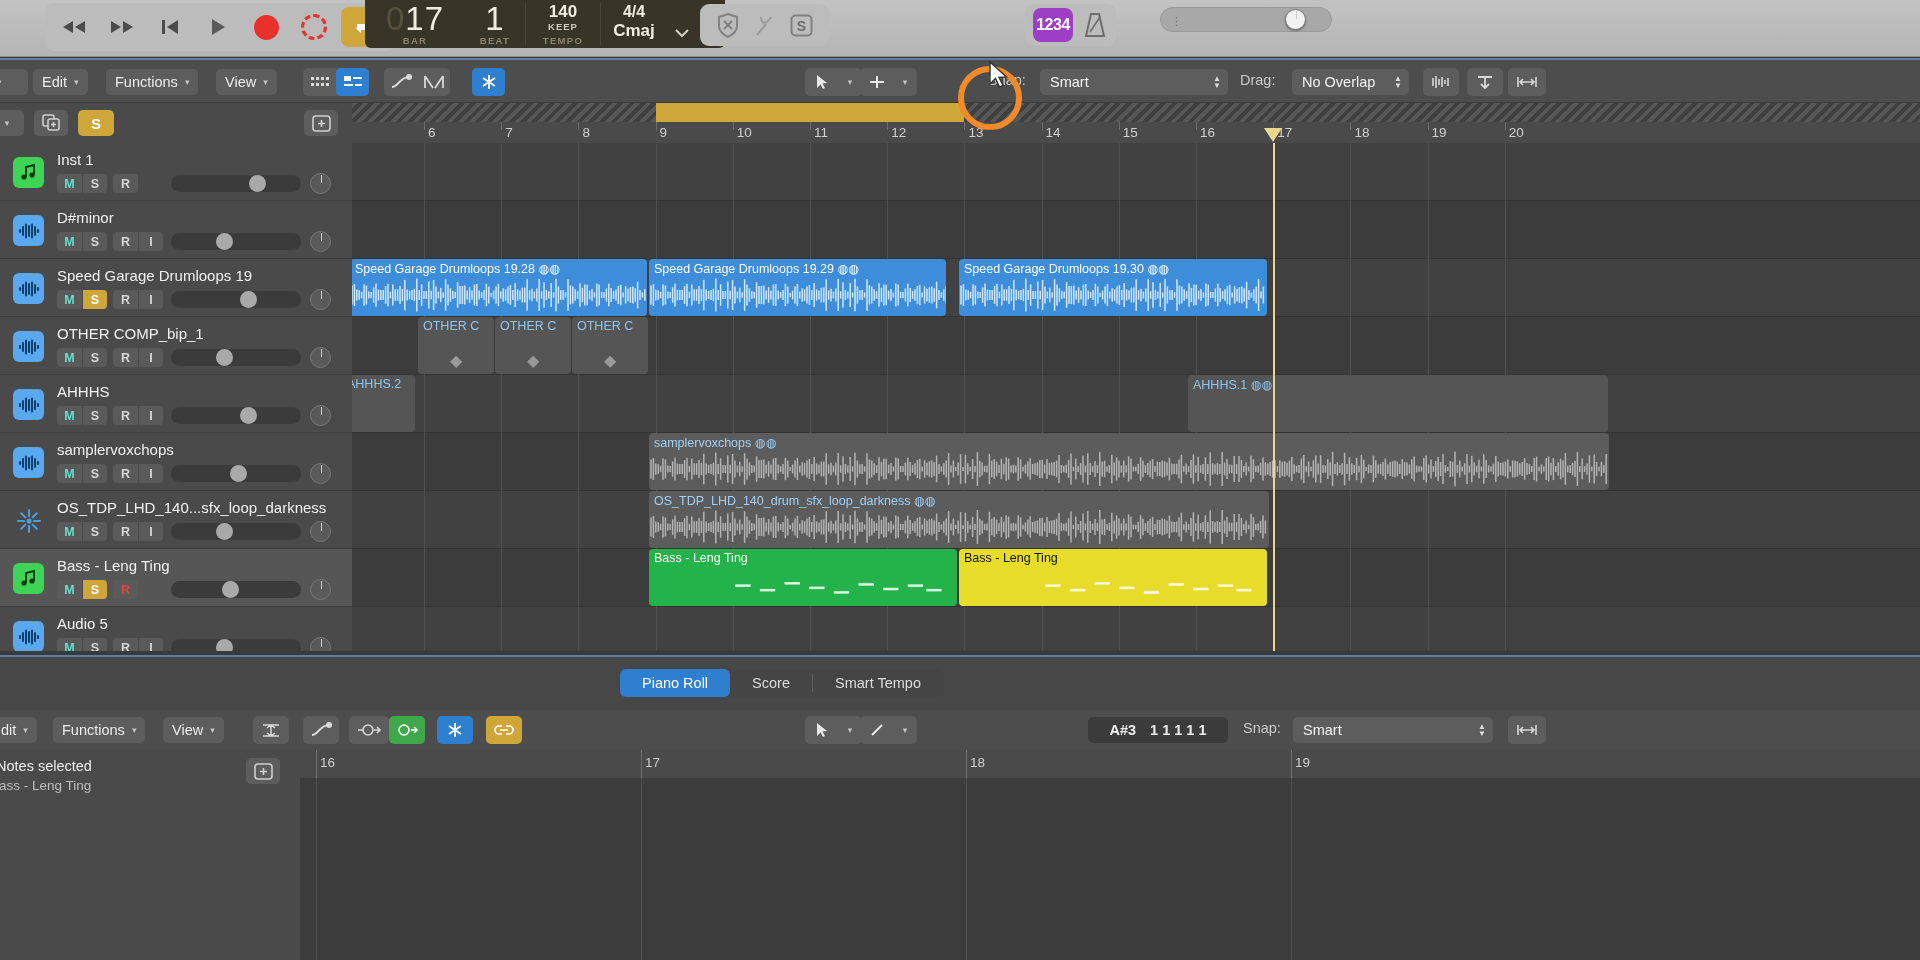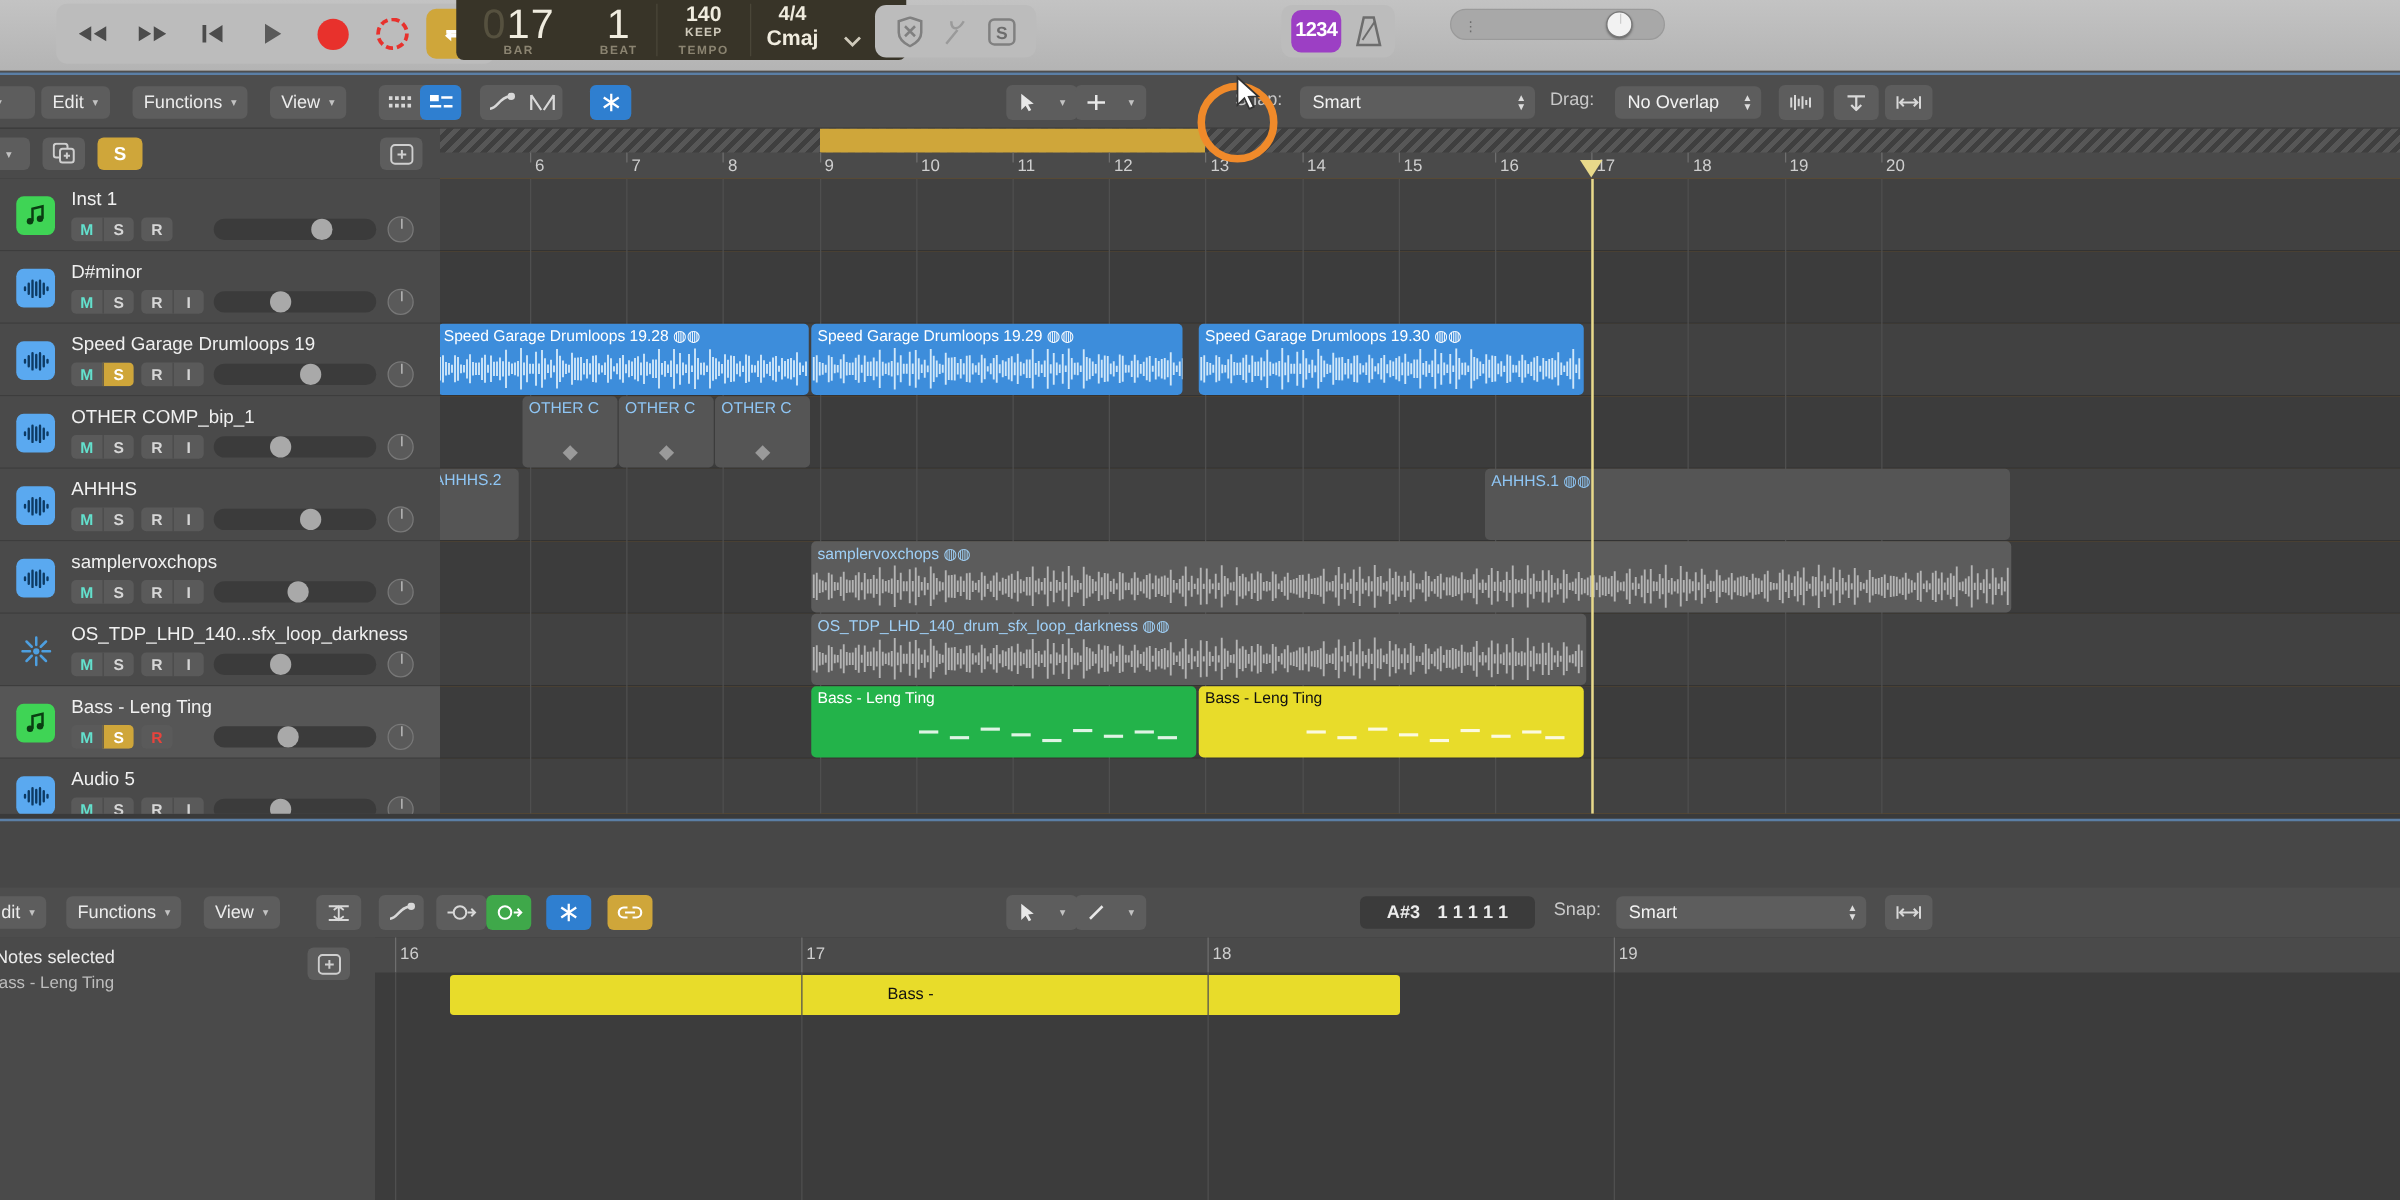--- a/index.html
+++ b/index.html
@@ -1799,20 +1799,28 @@
     </div>
   <div class="playhead" id="ph" style="left: 921.2px;"></div>
 </div>
 
 <div class="cursor-ring" style="left:958px;top:66px;"></div>
 <svg class="mousearrow" style="left:988px;top:60px;" width="22" height="32" viewBox="0 0 22 32">
   <path d="M2 2 L2 24 L7.5 18.5 L11.5 27 L15 25.5 L11 17.5 L18.5 17 Z" fill="#fff" stroke="#333" stroke-width="1.4"></path>
 </svg>
 
 <div class="editor">
+  <div class="ed-tabs">
+    <div class="tab-grp">
+      <div class="tab active">Piano Roll</div>
+      <div class="tab">Score</div>
+      <div class="tab-sep"></div>
+      <div class="tab">Smart Tempo</div>
+    </div>
+  </div>
 
   <div class="ed-toolbar2">
     <div class="menu-btn" style="position:absolute;left:-8px;top:7px;">
       <span>dit</span>
       <span class="chev">▾</span>
     </div>
     <div class="menu-btn" style="position:absolute;left:53px;top:7px;">
       <span>Functions</span>
       <span class="chev">▾</span>
     </div>
@@ -1912,21 +1920,18 @@
           <div class="pr-num" style="left: 20px;">16</div>
           <div style="position: absolute; left: 16px; top: 0px; width: 1px; height: 28px; background: rgb(110, 110, 110);"></div>
           <div class="pr-num" style="left: 345px;">17</div>
           <div style="position: absolute; left: 341px; top: 0px; width: 1px; height: 28px; background: rgb(110, 110, 110);"></div>
           <div class="pr-num" style="left: 670px;">18</div>
           <div style="position: absolute; left: 666px; top: 0px; width: 1px; height: 28px; background: rgb(110, 110, 110);"></div>
           <div class="pr-num" style="left: 995px;">19</div>
           <div style="position: absolute; left: 991px; top: 0px; width: 1px; height: 28px; background: rgb(110, 110, 110);"></div>
         </div>
     </div>
-    <div class="pr-region" style="left:60px;top:30px;width:760px;height:32px;background:#e8dc2a;">
-      <span style="position:absolute;left:350px;top:7px;font-size:13px;color:#111;">Bass -</span>
-    </div>
   <div style="position: absolute; left: 16px; top: 28px; width: 1px; height: 184px; background: rgb(79, 79, 79);"></div>
       <div style="position: absolute; left: 341px; top: 28px; width: 1px; height: 184px; background: rgb(79, 79, 79);"></div>
       <div style="position: absolute; left: 666px; top: 28px; width: 1px; height: 184px; background: rgb(79, 79, 79);"></div>
       <div style="position: absolute; left: 991px; top: 28px; width: 1px; height: 184px; background: rgb(79, 79, 79);"></div>
     </div>
 </div>
 
 </body></html>

